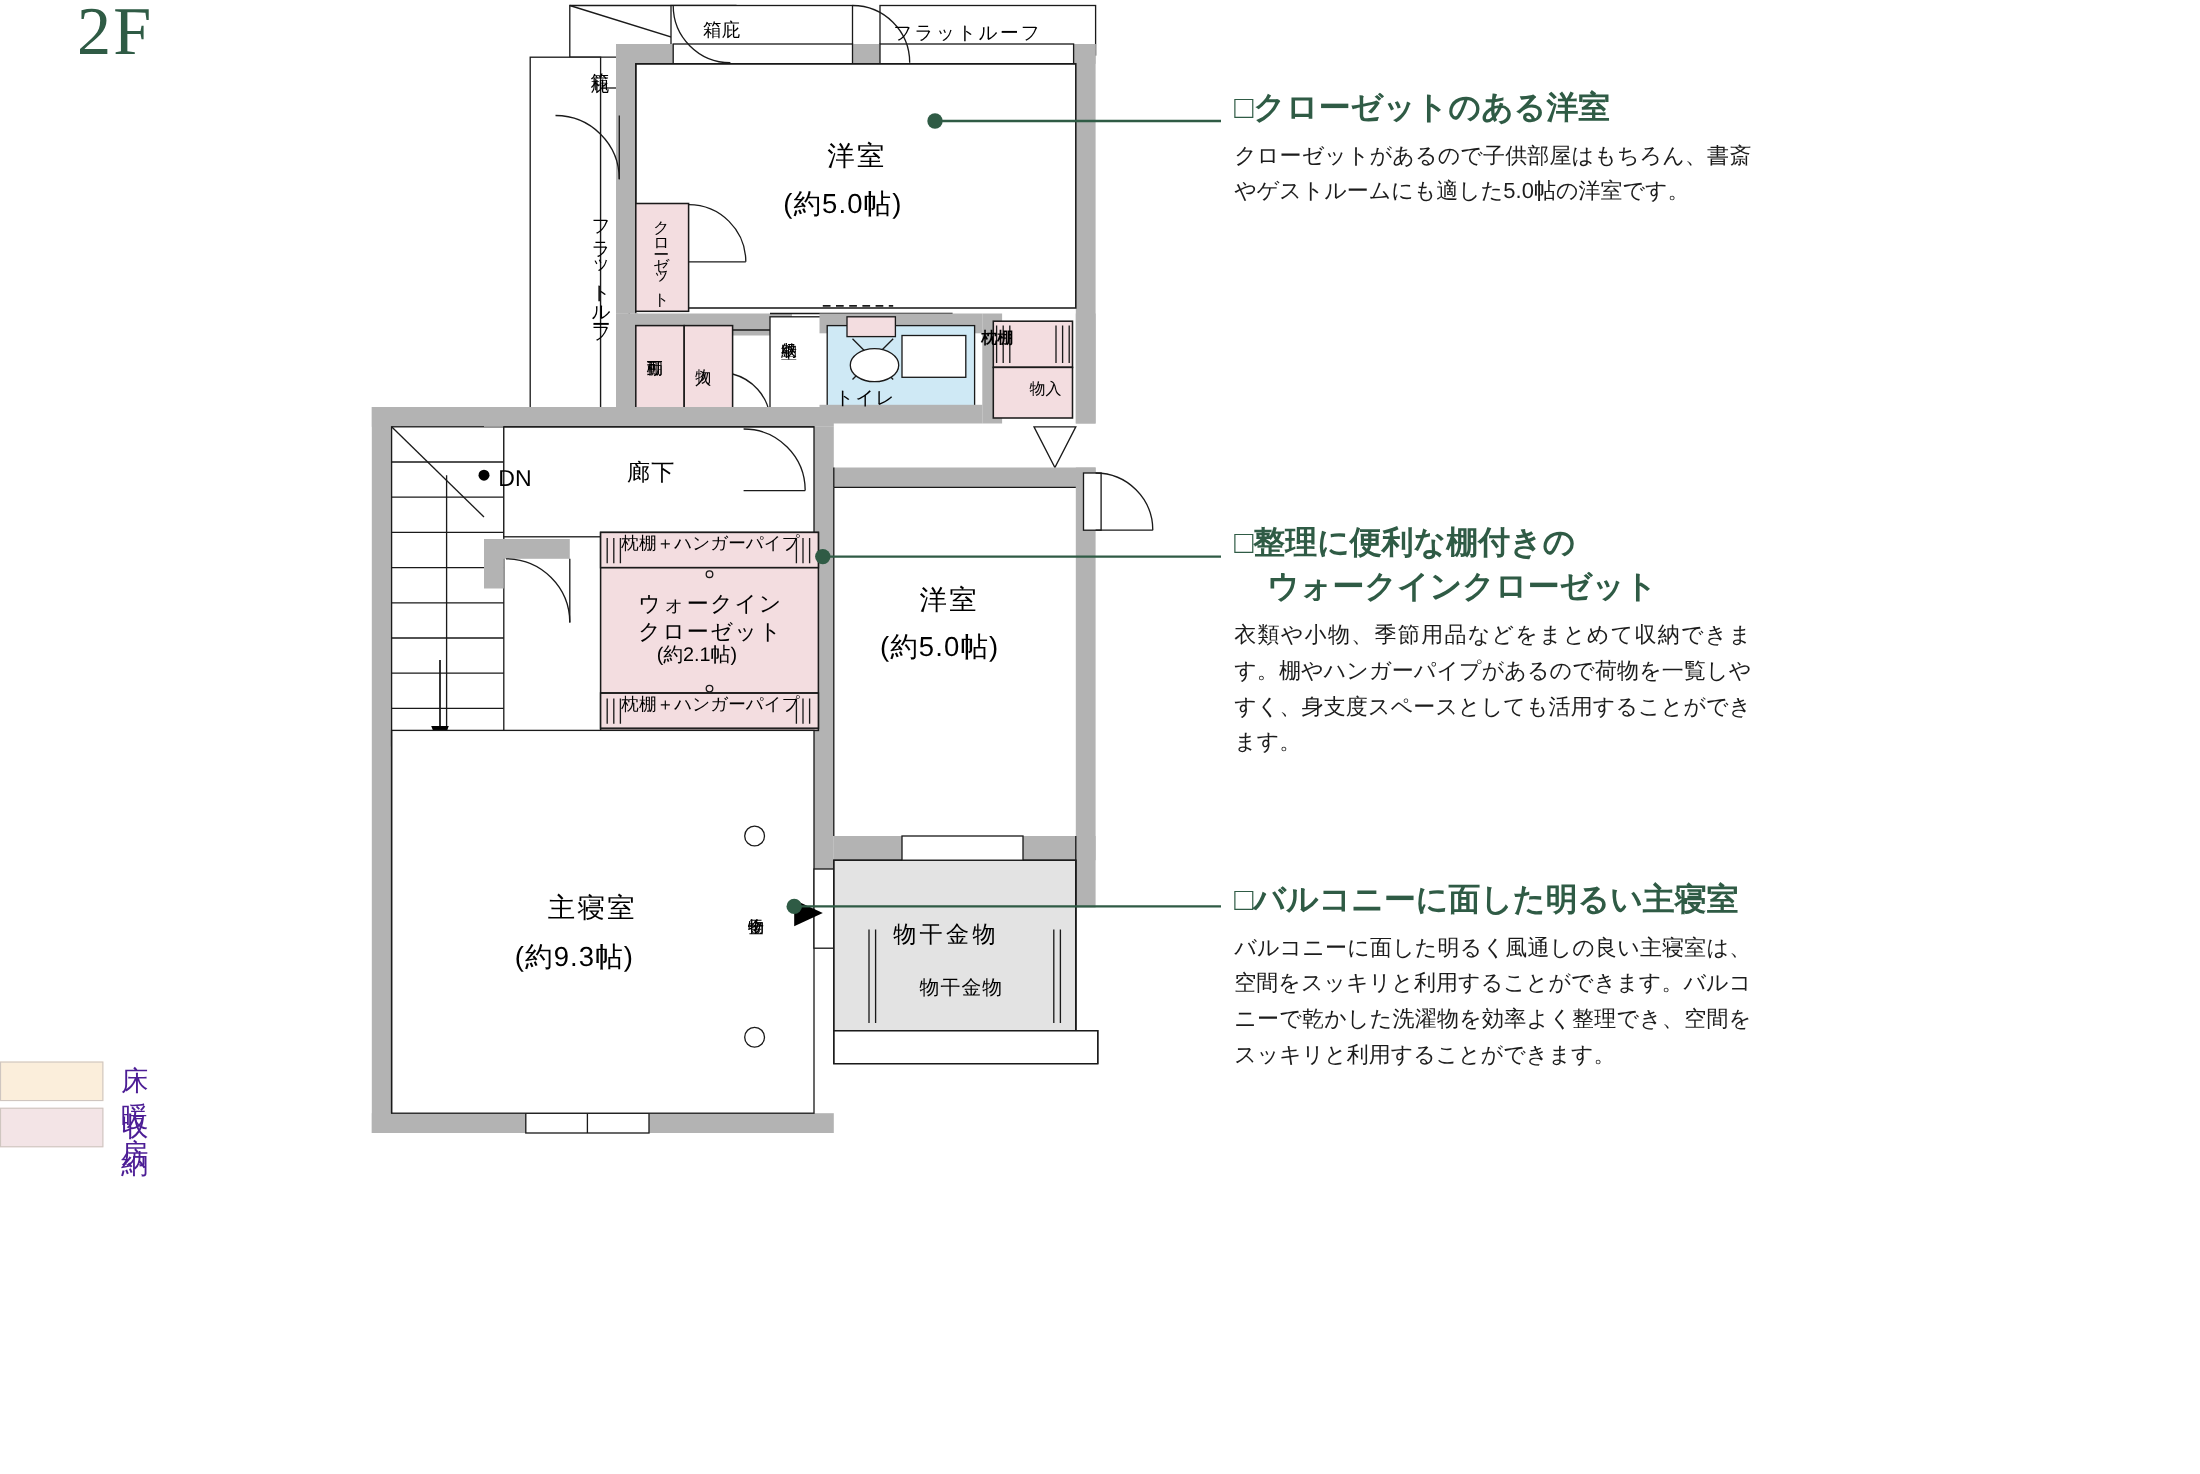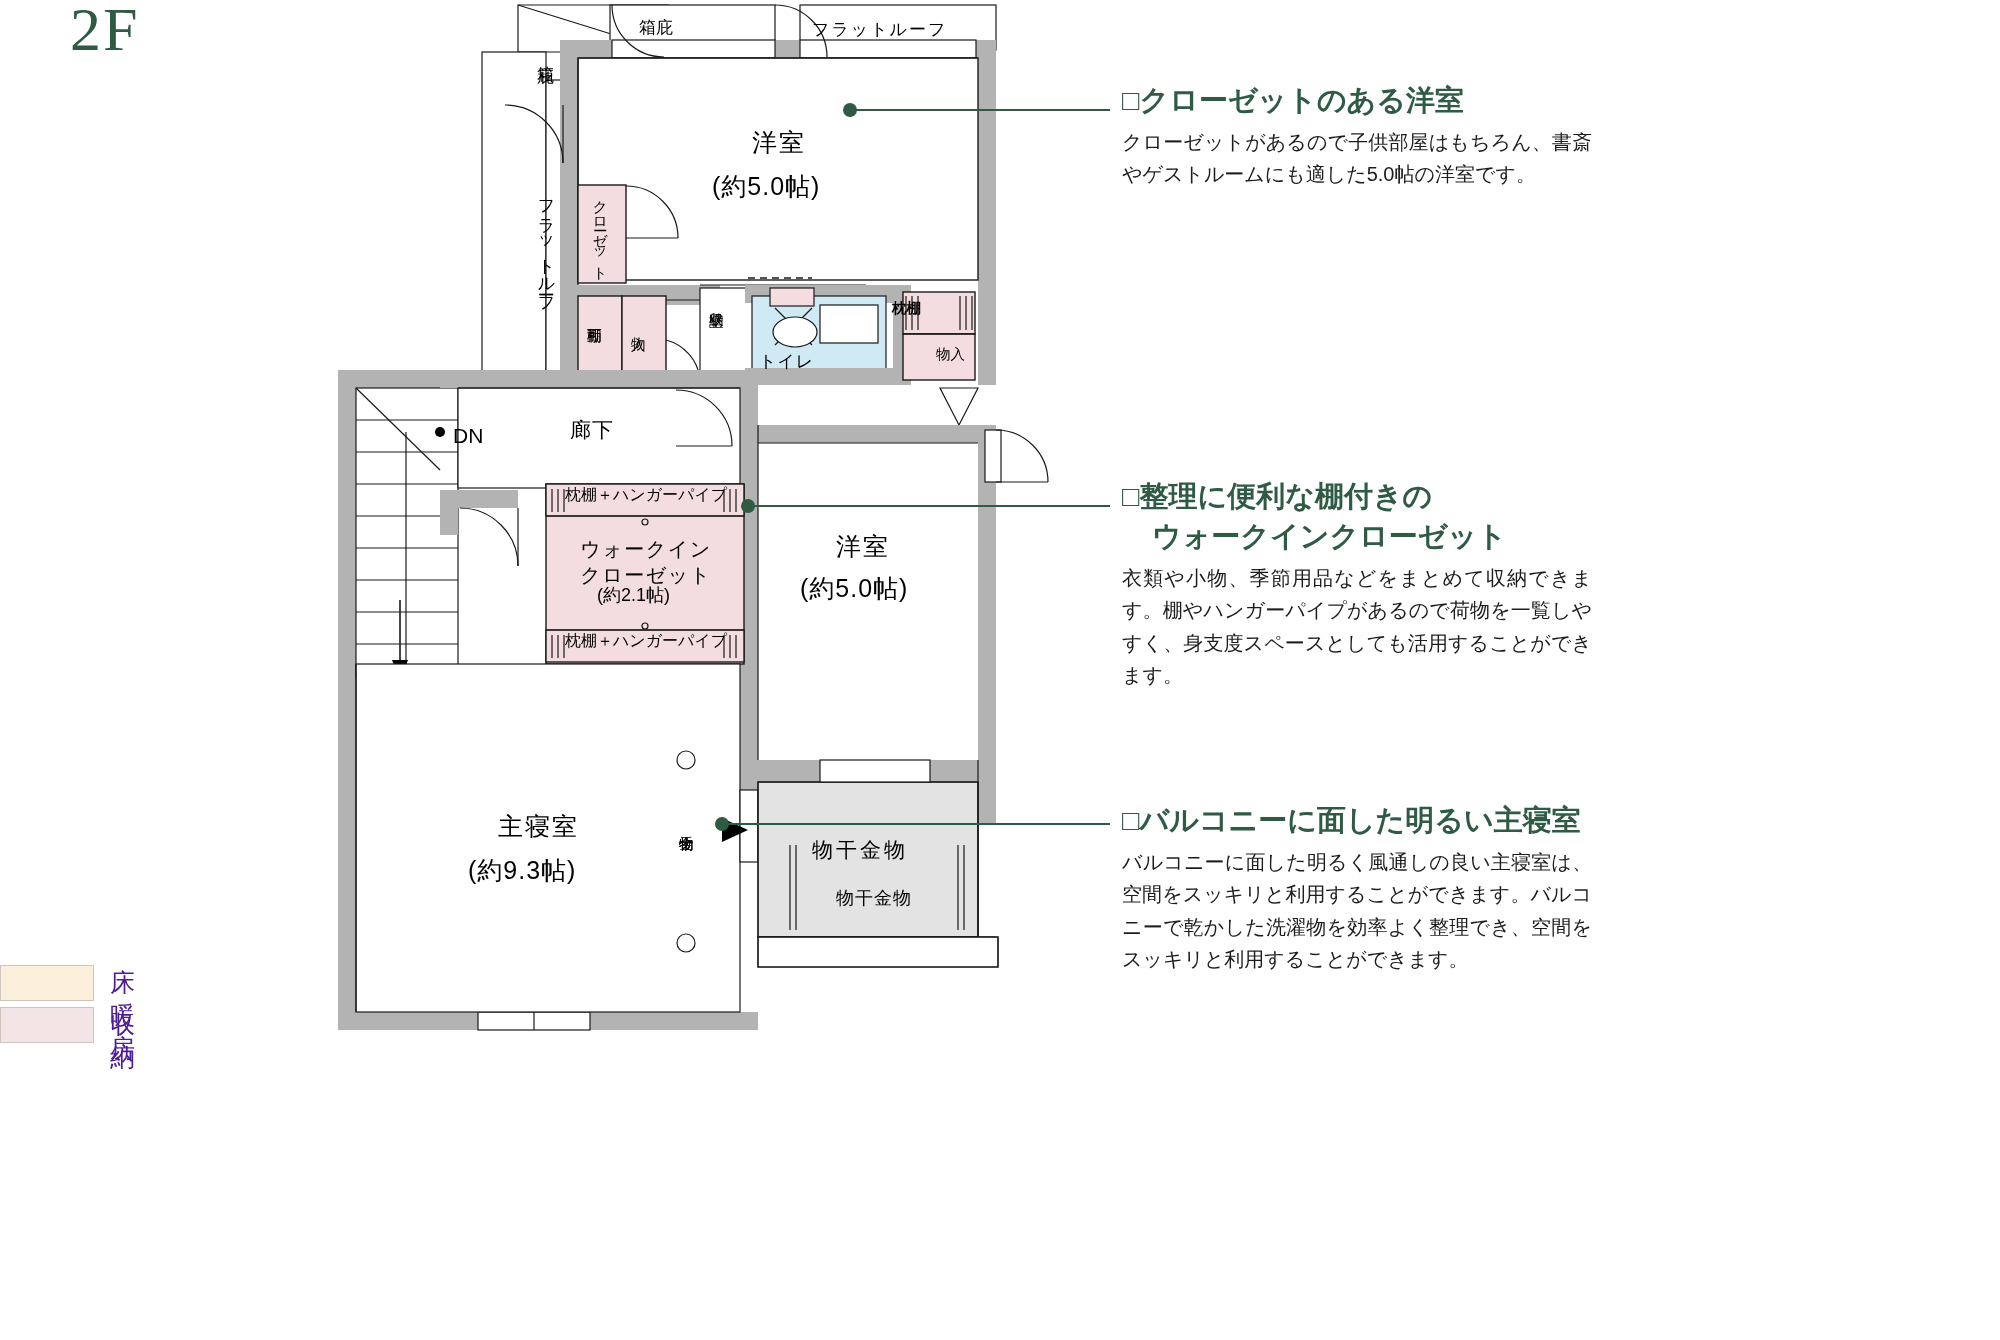--- a/index.html
+++ b/index.html
@@ -56,20 +56,21 @@
 
   
   .annot { position: absolute; width: 470px; }
   .annot h3 {
     margin: 0 0 6px 0;
     font-size: 29px;
     font-weight: bold;
     color: #2f5b45;
     line-height: 1.38;
     letter-spacing: 0px;
+    font-family: Liberation Mono, monospace;
   }
   .annot h3 .ln2 { display:block; padding-left: 30px;}
   .annot p {
     margin: 0;
     font-size: 20px;
     line-height: 1.62;
     color: #1c1c1c;
     letter-spacing: 0px;
     text-align: justify;
     text-justify: inter-character;

